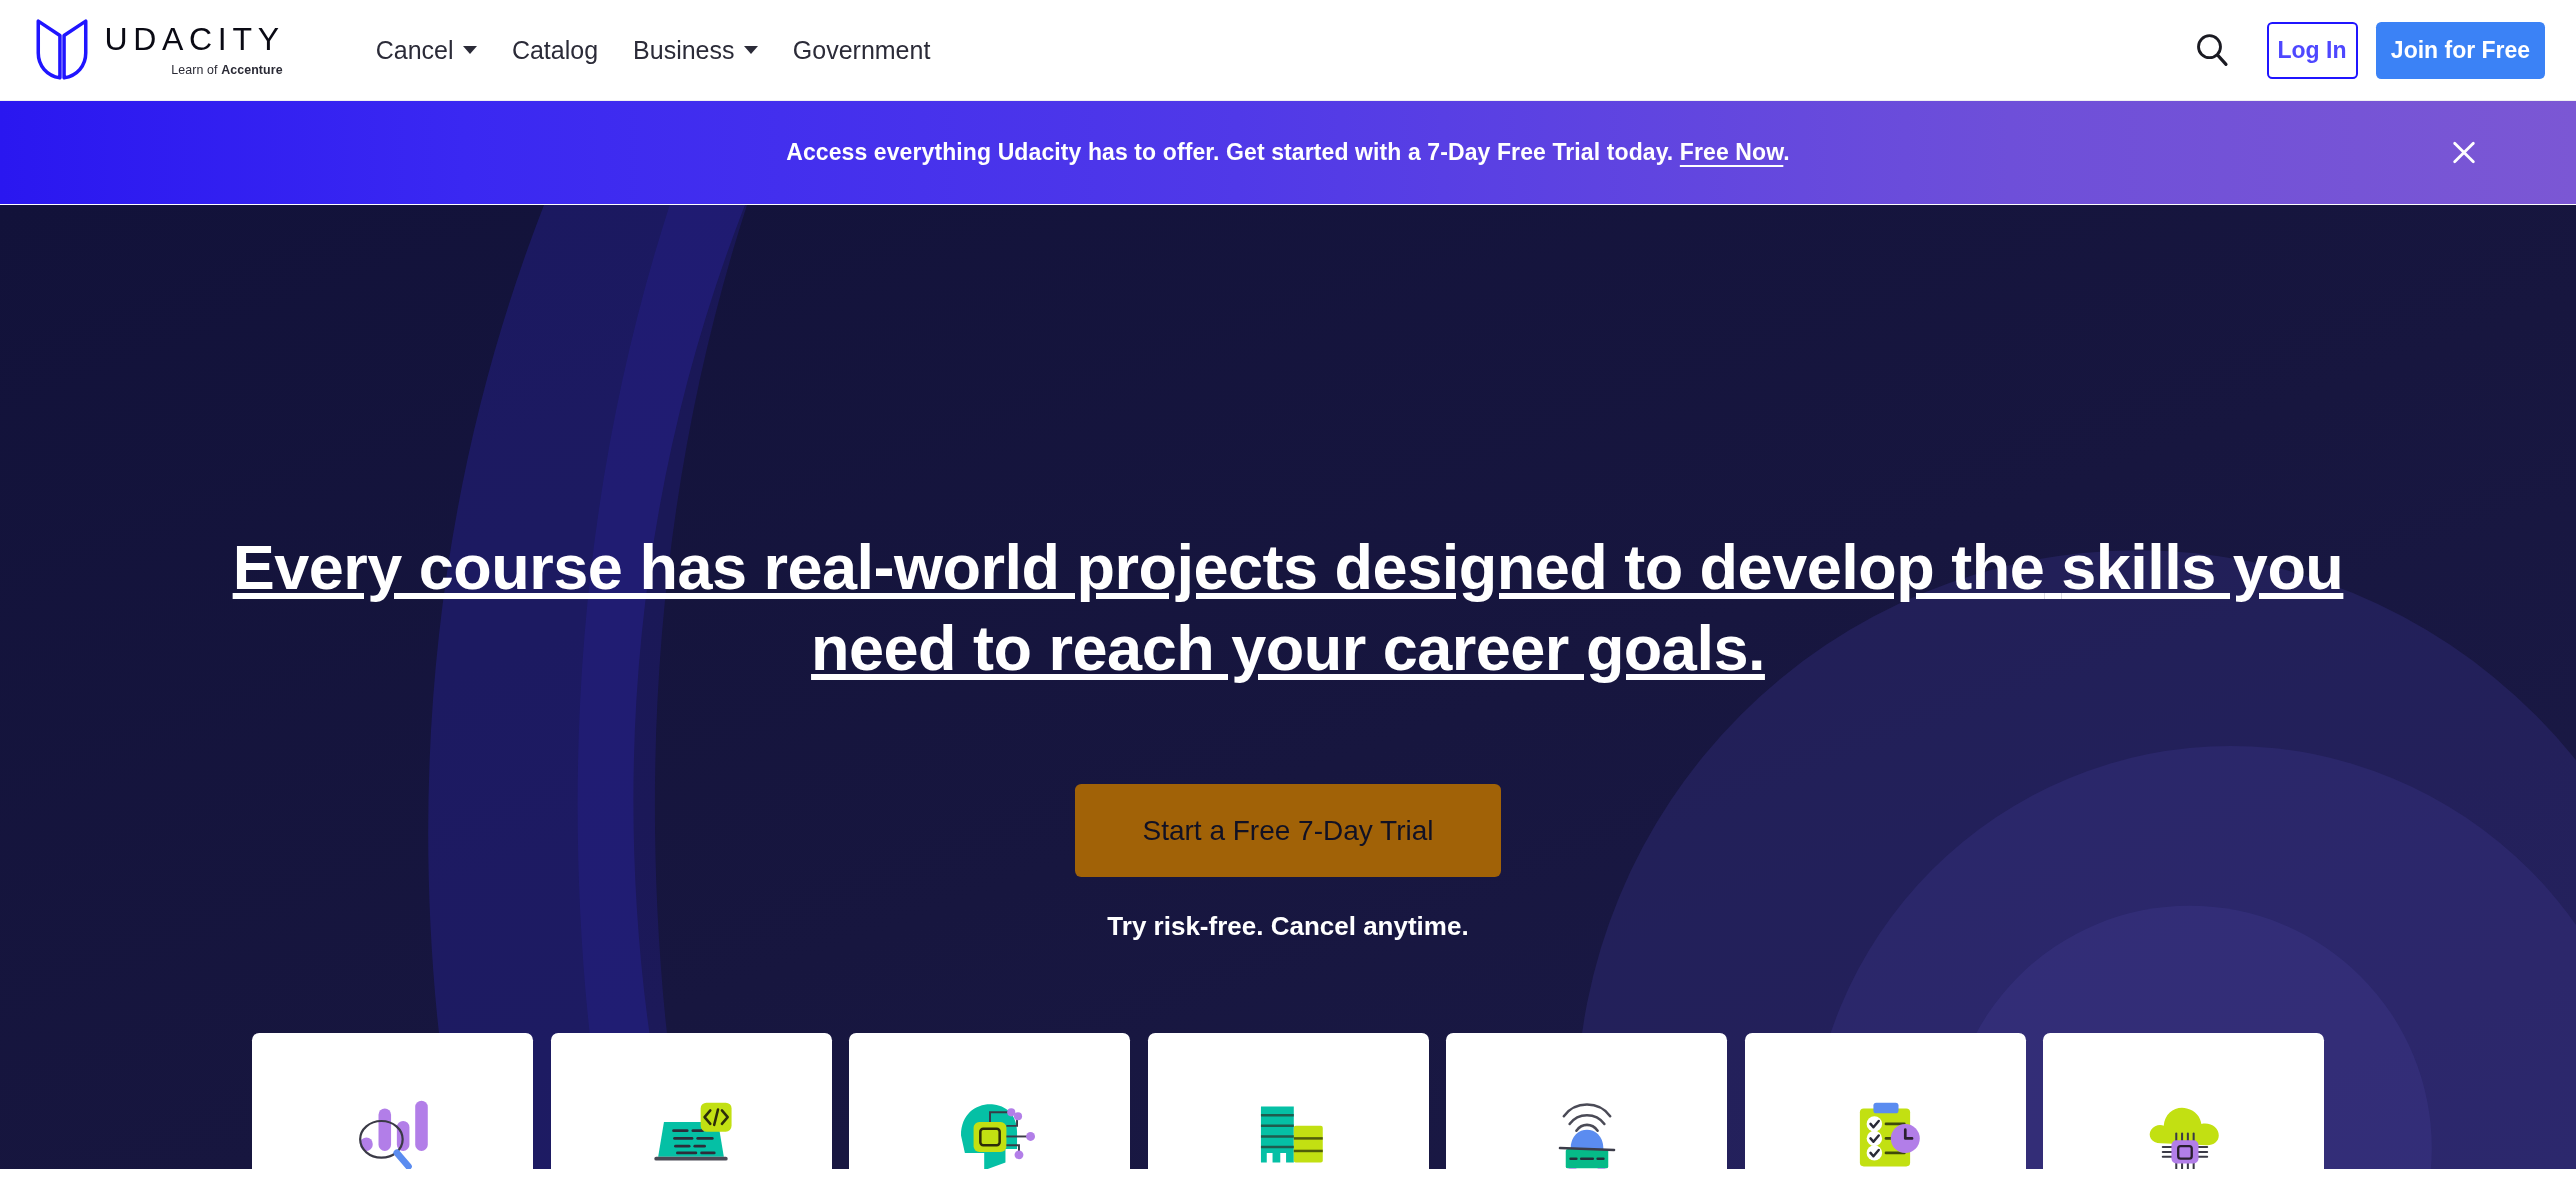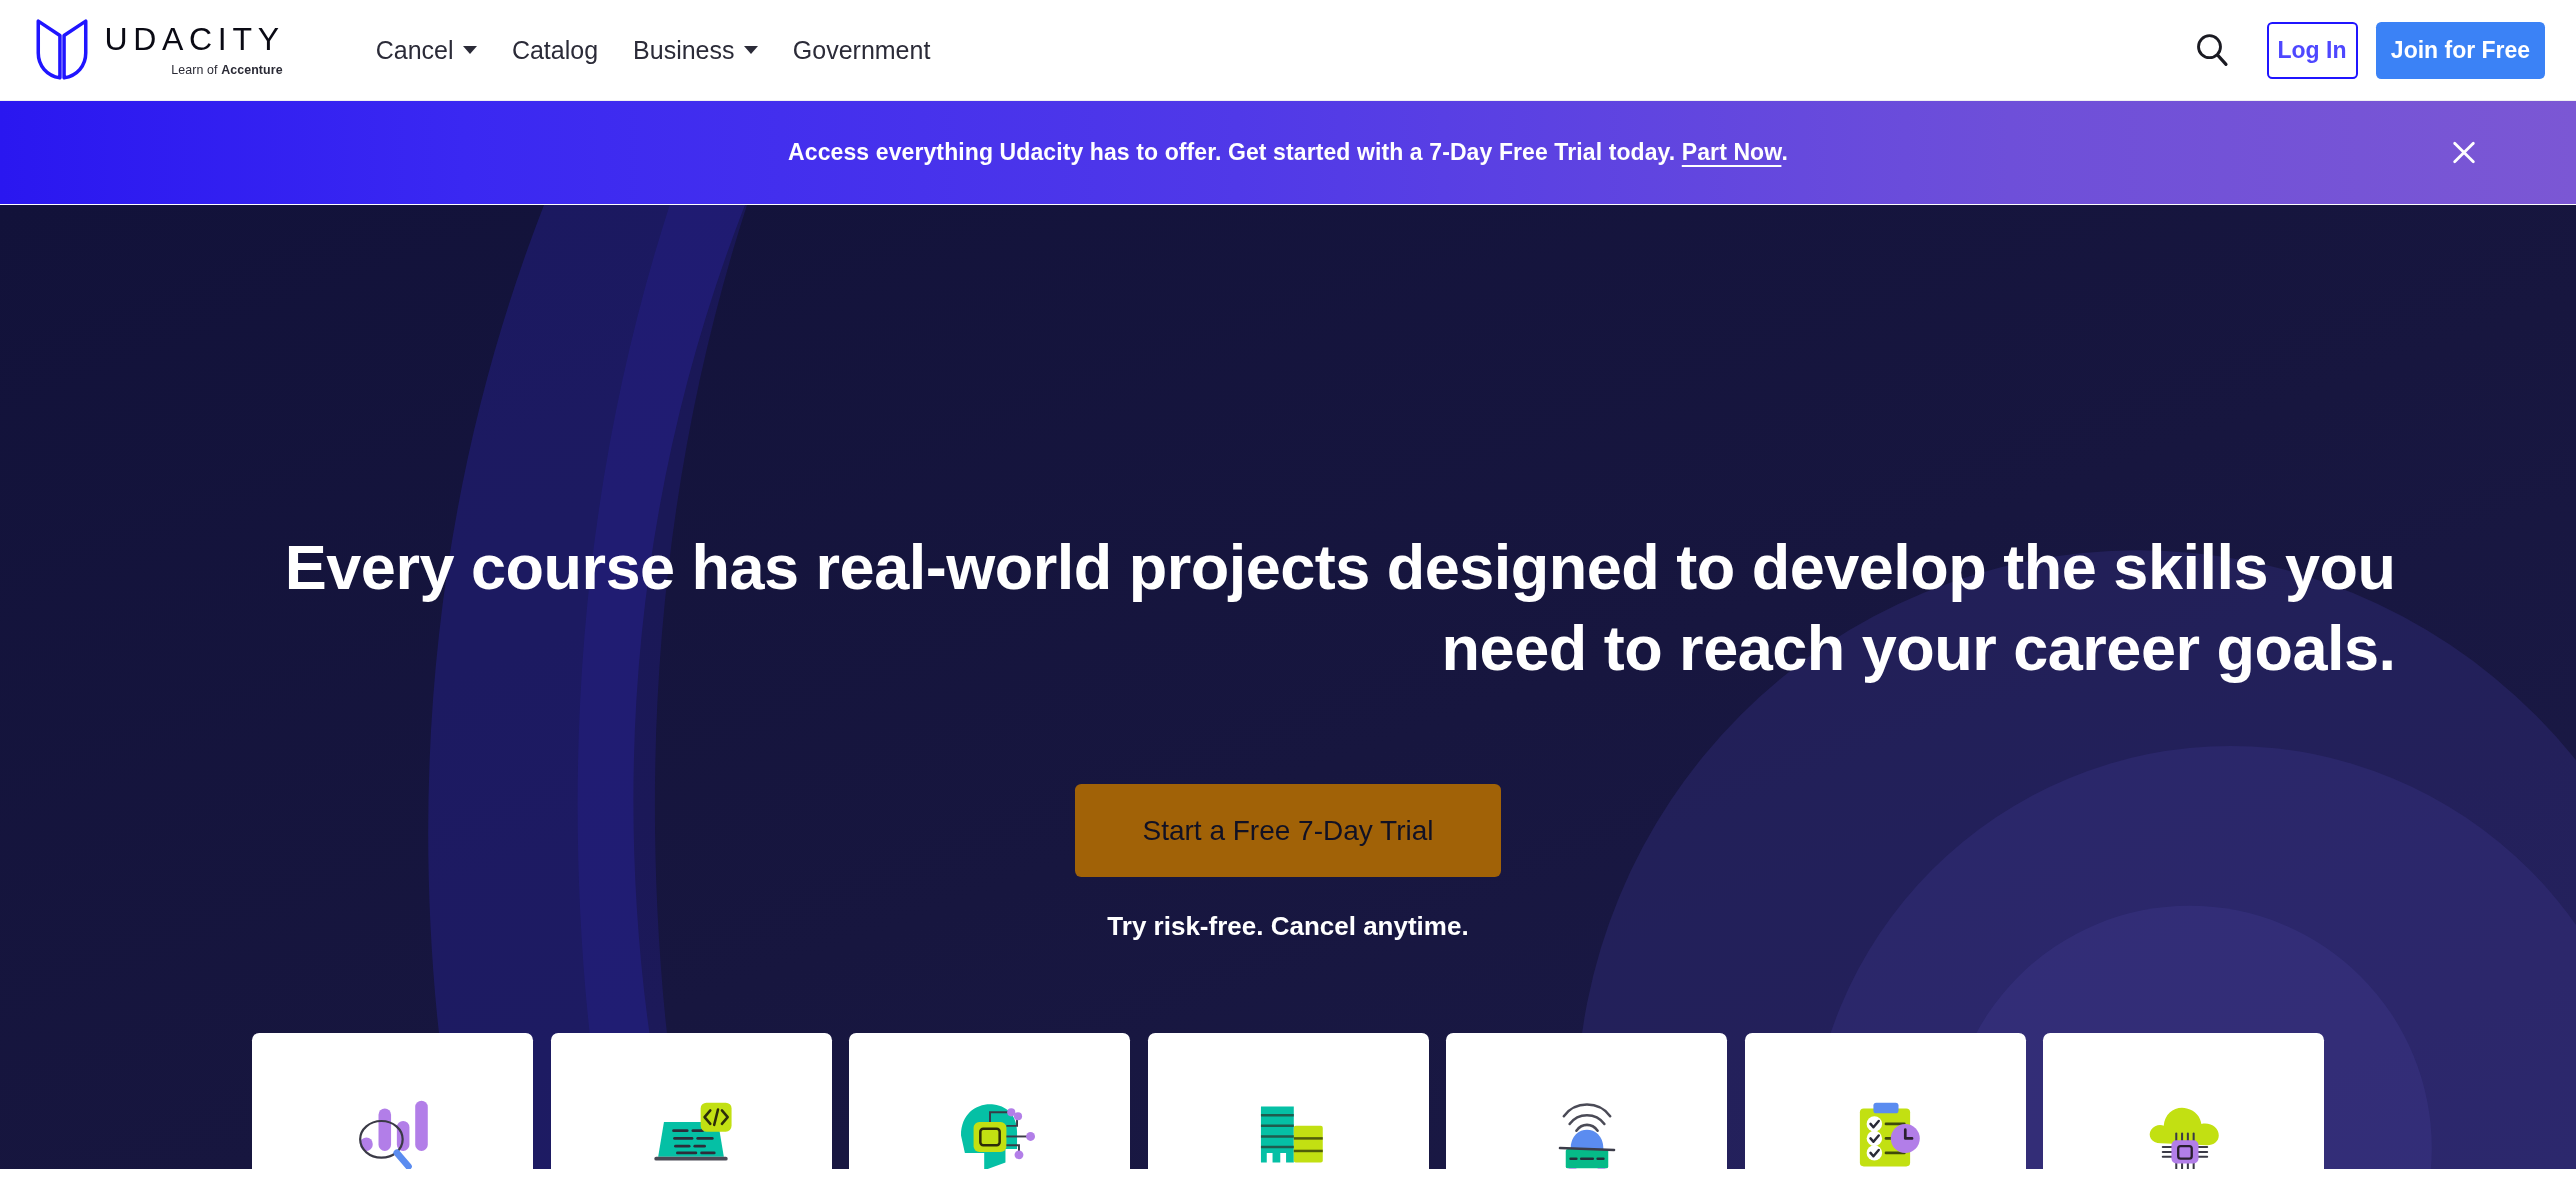--- a/index.html
+++ b/index.html
@@ -65,22 +65,22 @@
   
   .hero{
     position:absolute; top:205px; left:0; width:2576px; height:964px;
     background:#161540; overflow:hidden;
   }
   .hero-deco{ position:absolute; inset:0; width:2576px; height:964px; }
   .hero-inner{ position:relative; width:100%; height:100%; }
 
   .hero-title{
     position:absolute; top:322px; left:50%; transform:translateX(-50%);
-    width:2215px; text-align:right; color:#ffffff;
-    font-size:63px; font-weight:700; line-height:1.28; letter-spacing:-0.5px;
+    width:2215px; text-align:center; color:#ffffff;
+    font-size:63px; font-weight:700; line-height:1.28; letter-spacing:-0.5px;text-decoration:underline;
   }
   .cta-btn{
     position:absolute; top:579px; left:50%; transform:translateX(-50%);
     width:426px; height:93px; background:#a16207; border-radius:6.2px;
     display:flex; align-items:center; justify-content:center;
     font-size:28px; color:#111124; cursor:pointer;
   }
   .cta-sub{
     position:absolute; top:706px; left:50%; transform:translateX(-50%);
     color:#ffffff; font-size:26px; font-weight:700; white-space:nowrap;
@@ -142,21 +142,21 @@
       <span>Log In</span>
     </div>
     <div class="btn-join">
       <span>Join for Free</span>
     </div>
   </div>
 </div>
 
 <div class="banner">
   <div class="banner-text">
-    <span>Access everything Udacity has to offer. Get started with a 7-Day Free Trial today. </span><span class="banner-link">Part Now</span><span>.</span>
+    <span>Access everything Udacity has to offer. Get started with a 7-Day Free Trial today. </span><span class="banner-link">Free Now</span><span>.</span>
   </div>
   <div class="banner-close">
     <svg width="32" height="32" viewBox="0 0 24 24">
       <line x1="5" y1="5" x2="19" y2="19" stroke="#ffffff" stroke-width="2.1" stroke-linecap="round"></line>
       <line x1="19" y1="5" x2="5" y2="19" stroke="#ffffff" stroke-width="2.1" stroke-linecap="round"></line>
     </svg>
   </div>
 </div>
 
 <div class="hero">

